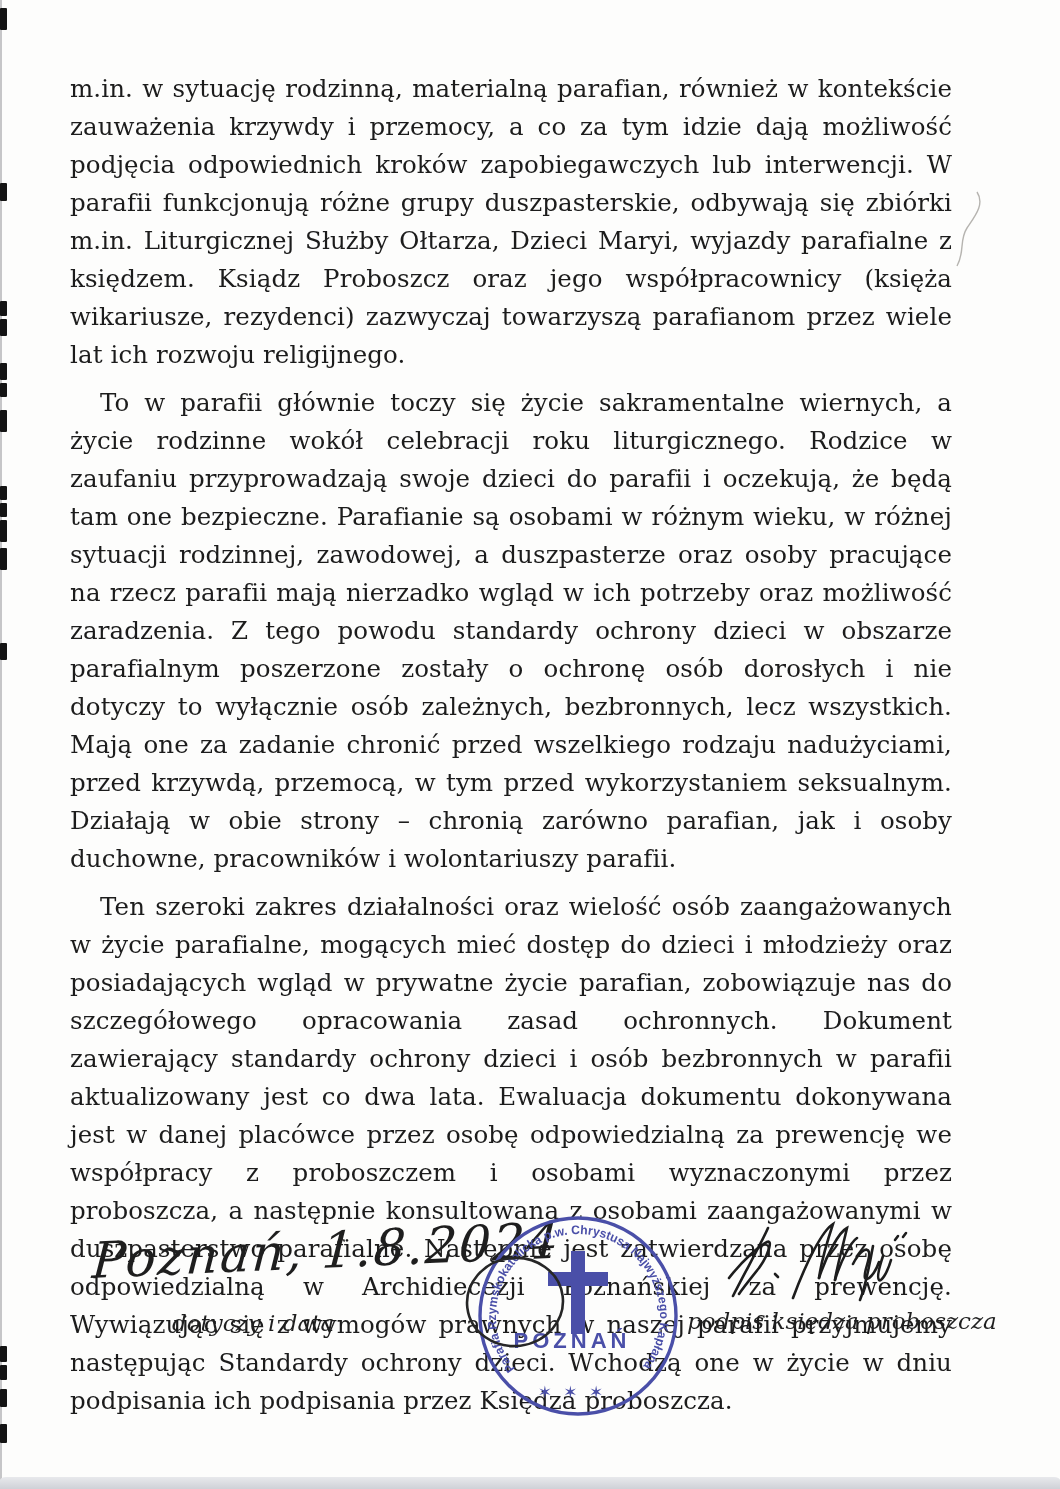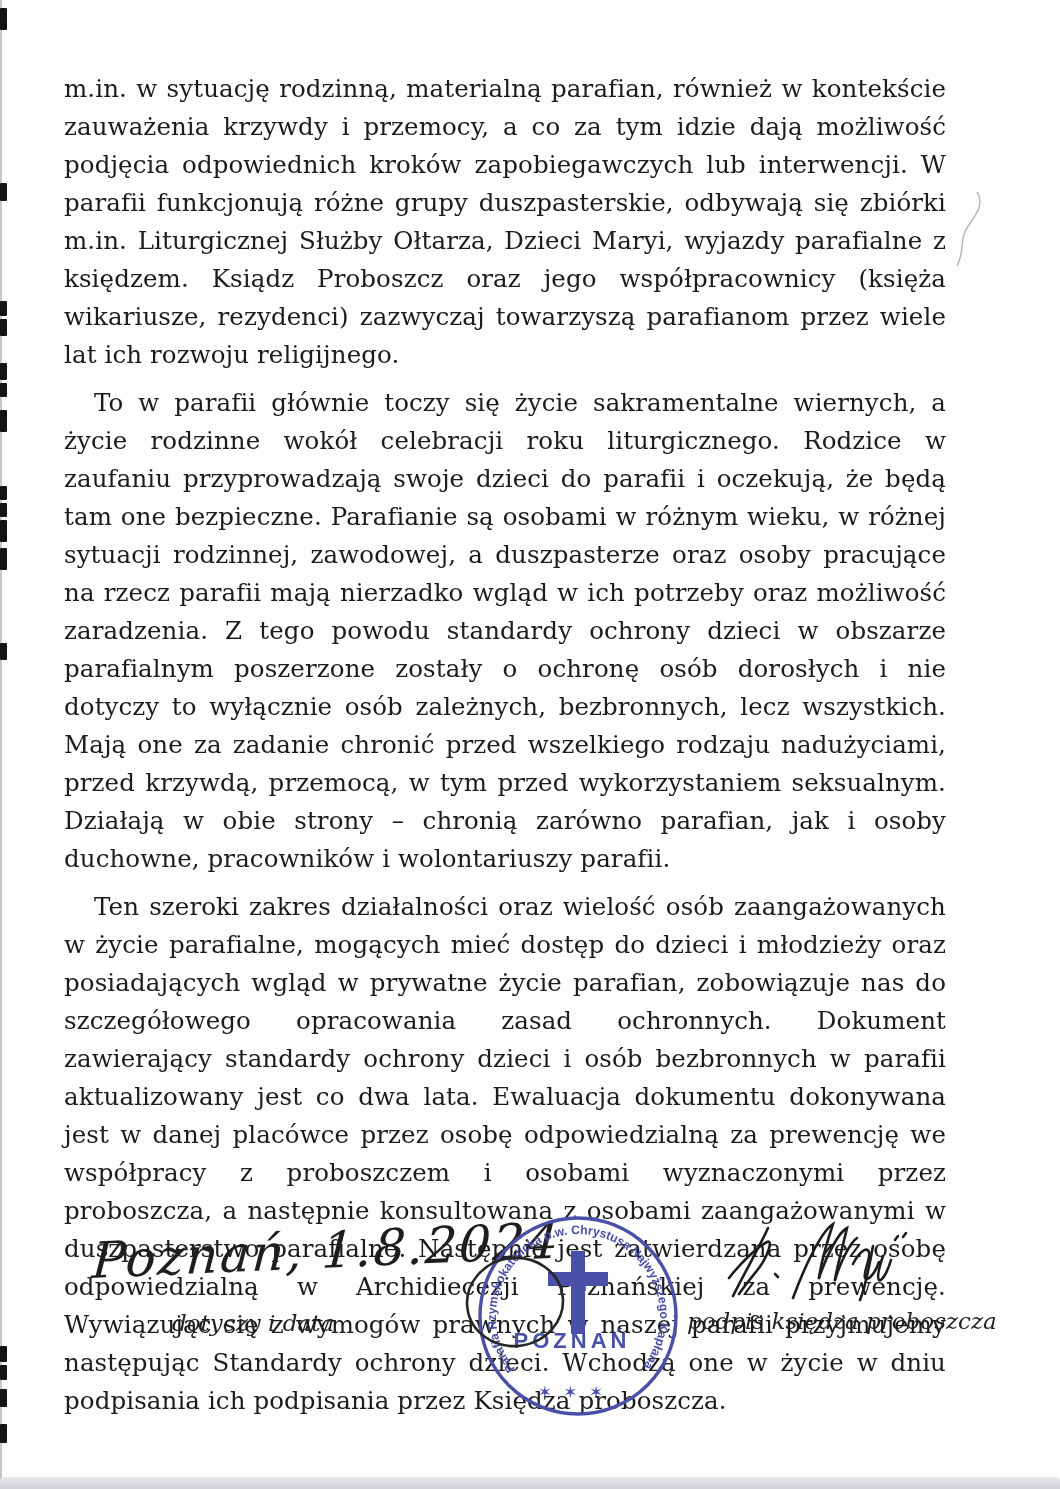--- a/index.html
+++ b/index.html
@@ -3,21 +3,21 @@
 <meta charset="utf-8">
 <style>
   html,body{margin:0;padding:0;}
   body{
     width:1060px;height:1489px;position:relative;overflow:hidden;
     background:#fdfdfc;
     font-family:"DejaVu Serif","Liberation Serif",serif;
   }
   
   .textcol{
-    position:absolute;left:64px;top:70px;width:882px;
+    position:absolute;left:70px;top:70px;width:882px;
     color:#1c1c1c;
     font-size:24.5px;line-height:38px;
     text-align:justify;
     letter-spacing:0.1px;
   }
   .textcol p{margin:0 0 10px 0;}
   .textcol p.indent{text-indent:30px;}
   .textcol p:last-child{margin-bottom:0;}
 
   

